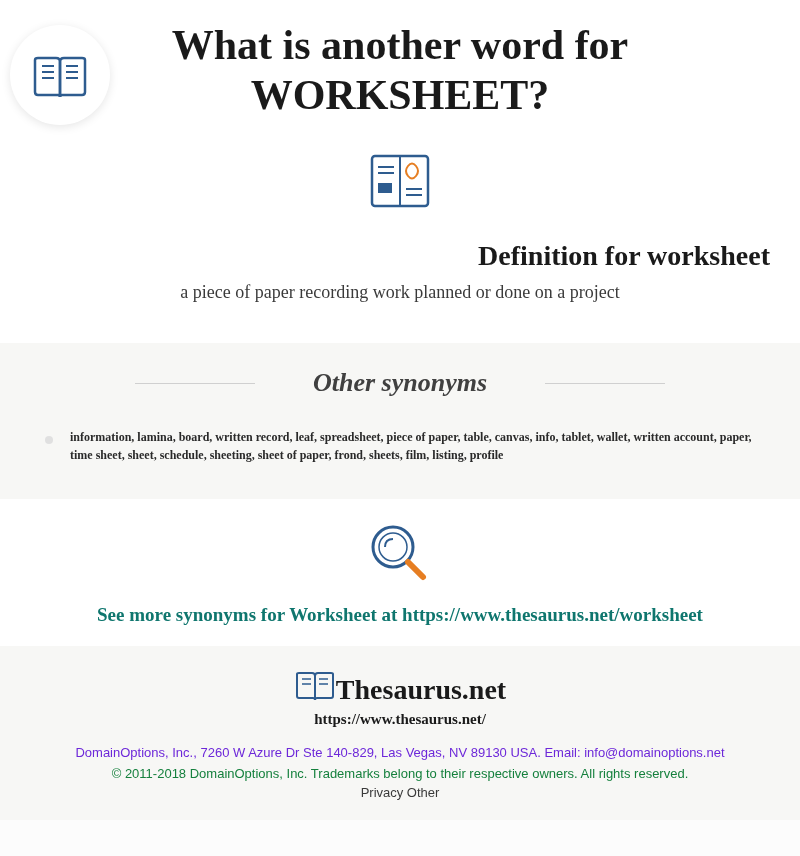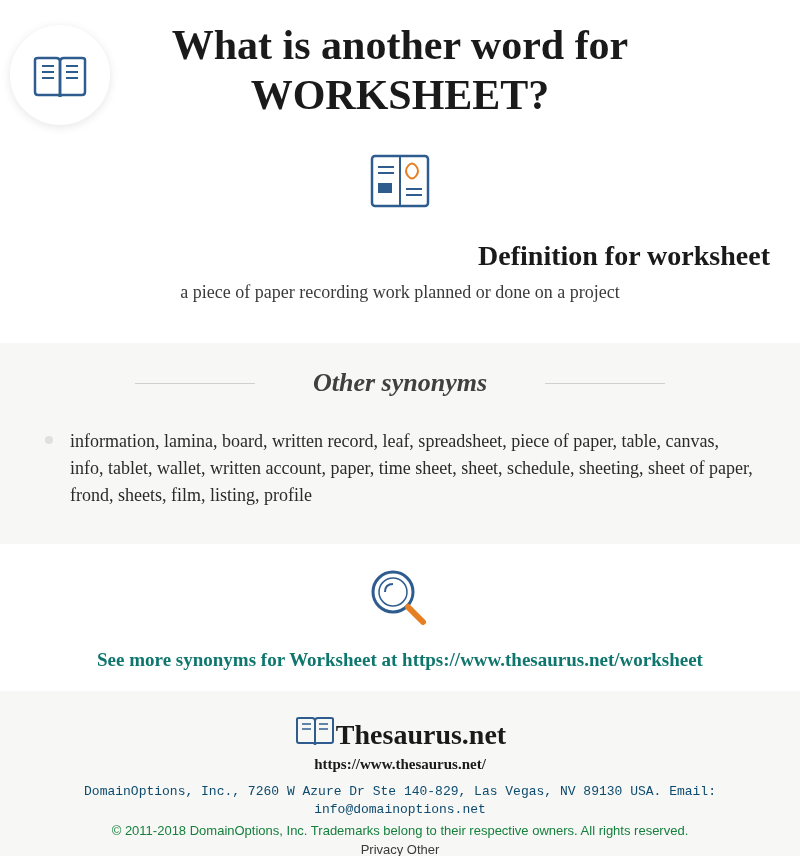--- a/index.html
+++ b/index.html
@@ -90,25 +90,26 @@
     }
     .synonyms-heading::before {
       left: 90px;
     }
     .synonyms-heading::after {
       right: 90px;
     }
     .synonyms-list {
       margin-top: 30px;
       font-family: Georgia, serif;
-      font-size: 18px;
+      font-size: 12px;
       line-height: 1.5;
       color: #2a2a2a;
       position: relative;
       padding-left: 0;
+      font-weight: bold;
     }
     .bullet {
       position: absolute;
       left: -25px;
       top: 8px;
       width: 8px;
       height: 8px;
       border-radius: 50%;
       background: #e0e0e0;
     }
@@ -147,24 +148,24 @@
       margin-top: 8px;
     }
     .footer-url {
       font-family: Georgia, serif;
       font-weight: bold;
       font-size: 15px;
       color: #1a1a1a;
       margin-top: 5px;
     }
     .footer-domain {
-      font-family: Liberation Mono, monospace;
+      font-family: Liberation Sans, sans-serif;
       font-size: 13px;
-      color: #0c4a6e;
-      margin-top: 10px;
+      color: #6d28d9;
+      margin-top: 16px;
       line-height: 1.4;
     }
     .footer-copyright {
       font-family: Arial, sans-serif;
       font-size: 13px;
       color: #15803d;
       margin-top: 4px;
     }
     .footer-privacy {
       font-family: Arial, sans-serif;

